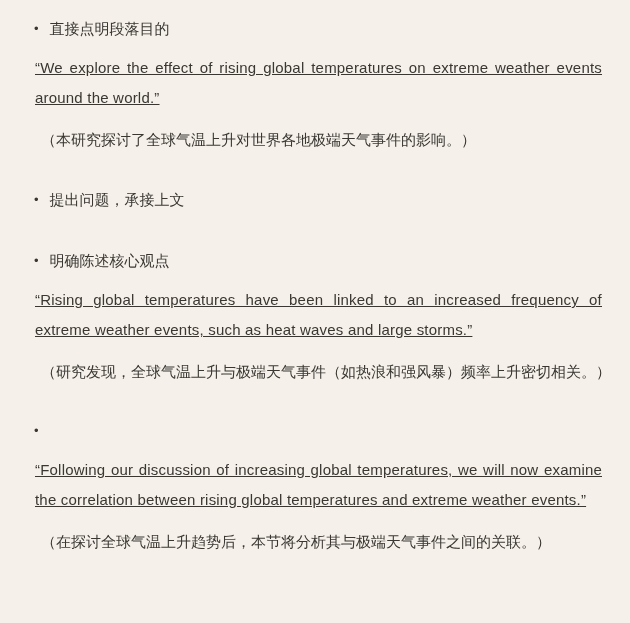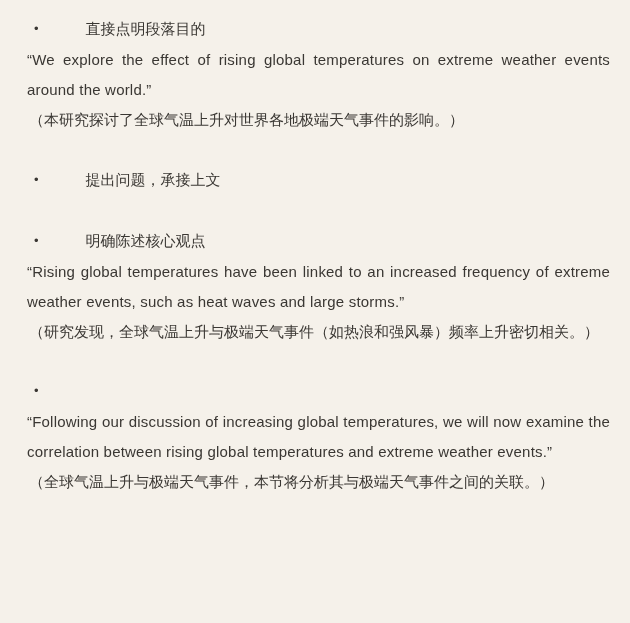--- a/index.html
+++ b/index.html
@@ -31,30 +31,30 @@
     padding-left: 7px;
   }
   .bullet {
     font-size: 13px;
     margin-right: 11px;
     position: relative;
     top: -1px;
   }
   .heading-text {
     font-weight: 400;
-    margin-left: 36px;
   }
   p.quote {
-    margin: 0;
+    margin: 8px;
     line-height: 30px;
     text-align: justify;
     letter-spacing: 0.2px;
+    text-decoration: underline;
   }
   p.translation {
-    margin: 0;
+    margin: 12px;
     line-height: 30px;
     padding-left: 2px;
     white-space: nowrap;
   }
 </style>
 </head>
 <body>
 
 <div class="page">
 
@@ -81,16 +81,16 @@
     </div>
     <p class="quote">“Rising global temperatures have been linked to an increased frequency of extreme weather events, such as heat waves and large storms.”</p>
     <p class="translation">（研究发现，全球气温上升与极端天气事件（如热浪和强风暴）频率上升密切相关。）</p>
   </section>
 
   <section class="note-section">
     <div class="heading-row">
       <span class="bullet">•</span>
     </div>
     <p class="quote">“Following our discussion of increasing global temperatures, we will now examine the correlation between rising global temperatures and extreme weather events.”</p>
-    <p class="translation">（全球气温上升与极端天气事件，本节将分析其与极端天气事件之间的关联。）</p>
+    <p class="translation">（在探讨全球气温上升趋势后，本节将分析其与极端天气事件之间的关联。）</p>
   </section>
 
 </div>
 
 </body></html>

